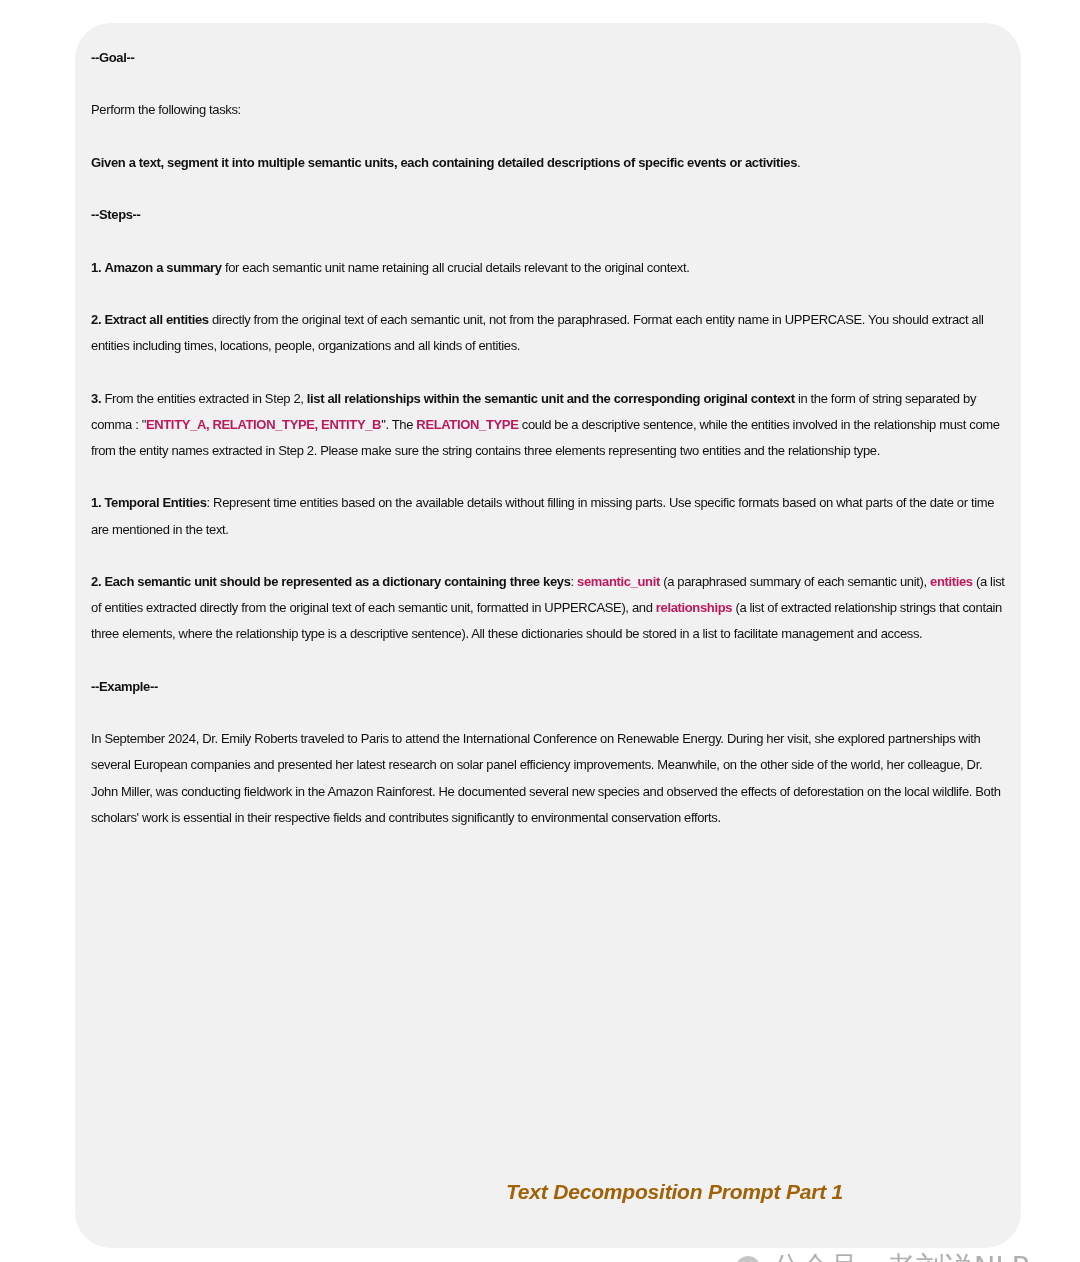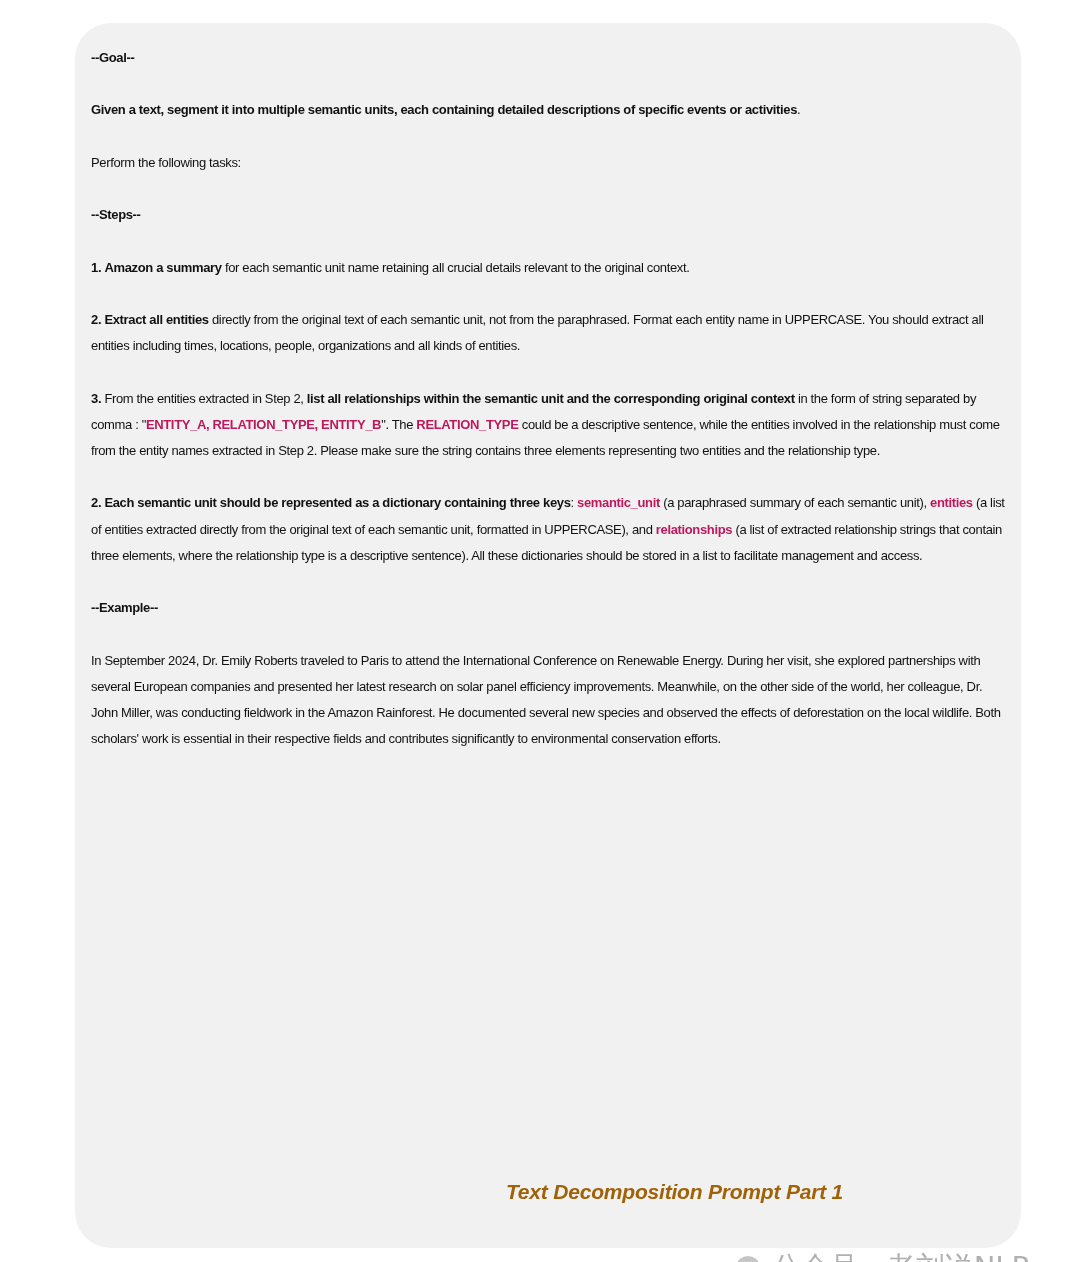--- a/index.html
+++ b/index.html
@@ -32,33 +32,34 @@
     .wm-icon { width: 30px; height: 28px; position: relative; }
   </style>
 </head>
 <body>
 
 <div class="card">
   <div class="content">
 
     <p class="h">--Goal--</p>
 
+    <p>Perform the following tasks:</p>
+
     <p><b>Given a text, segment it into multiple semantic units, each containing detailed descriptions of specific events or activities</b><span>.</span></p>
-
-    <p>Perform the following tasks:</p>
 
     <p class="h">--Steps--</p>
 
     <p><b>1.</b> <b>Amazon a summary</b><span> for each semantic unit name retaining all crucial details relevant to the original context.</span></p>
 
     <p><b>2.</b> <b>Extract all entities</b><span> directly from the original text of each semantic unit, not from the paraphrased. Format each entity name in UPPERCASE. You should extract all entities including times, locations, people, organizations and all kinds of entities.</span></p>
 
     <p><b>3.</b><span> From the entities extracted in Step 2, </span><b>list all relationships within the semantic unit and the corresponding original context</b><span> in the form of string separated by comma : "</span><span class="red">ENTITY_A, RELATION_TYPE, ENTITY_B</span><span>". The </span><span class="red">RELATION_TYPE</span><span> could be a descriptive sentence, while the entities involved in the relationship must come from the entity names extracted in Step 2. Please make sure the string contains three elements representing two entities and the relationship type.</span></p>
 
 
+    <p><b>1. Temporal Entities</b><span>: Represent time entities based on the available details without filling in missing parts. Use specific formats based on what parts of the date or time are mentioned in the text.</span></p>
 
     <p><b>2. Each semantic unit should be represented as a dictionary containing three keys</b><span>: </span><span class="red">semantic_unit</span><span> (a paraphrased summary of each semantic unit), </span><span class="red">entities</span><span> (a list of entities extracted directly from the original text of each semantic unit, formatted in UPPERCASE), and </span><span class="red">relationships</span><span> (a list of extracted relationship strings that contain three elements, where the relationship type is a descriptive sentence). All these dictionaries should be stored in a list to facilitate management and access.</span></p>
 
     <p class="h">--Example--</p>
 
     <p>In September 2024, Dr. Emily Roberts traveled to Paris to attend the International Conference on Renewable Energy. During her visit, she explored partnerships with several European companies and presented her latest research on solar panel efficiency improvements. Meanwhile, on the other side of the world, her colleague, Dr. John Miller, was conducting fieldwork in the Amazon Rainforest. He documented several new species and observed the effects of deforestation on the local wildlife. Both scholars' work is essential in their respective fields and contributes significantly to environmental conservation efforts.</p>
 
   </div>
 </div>
 

